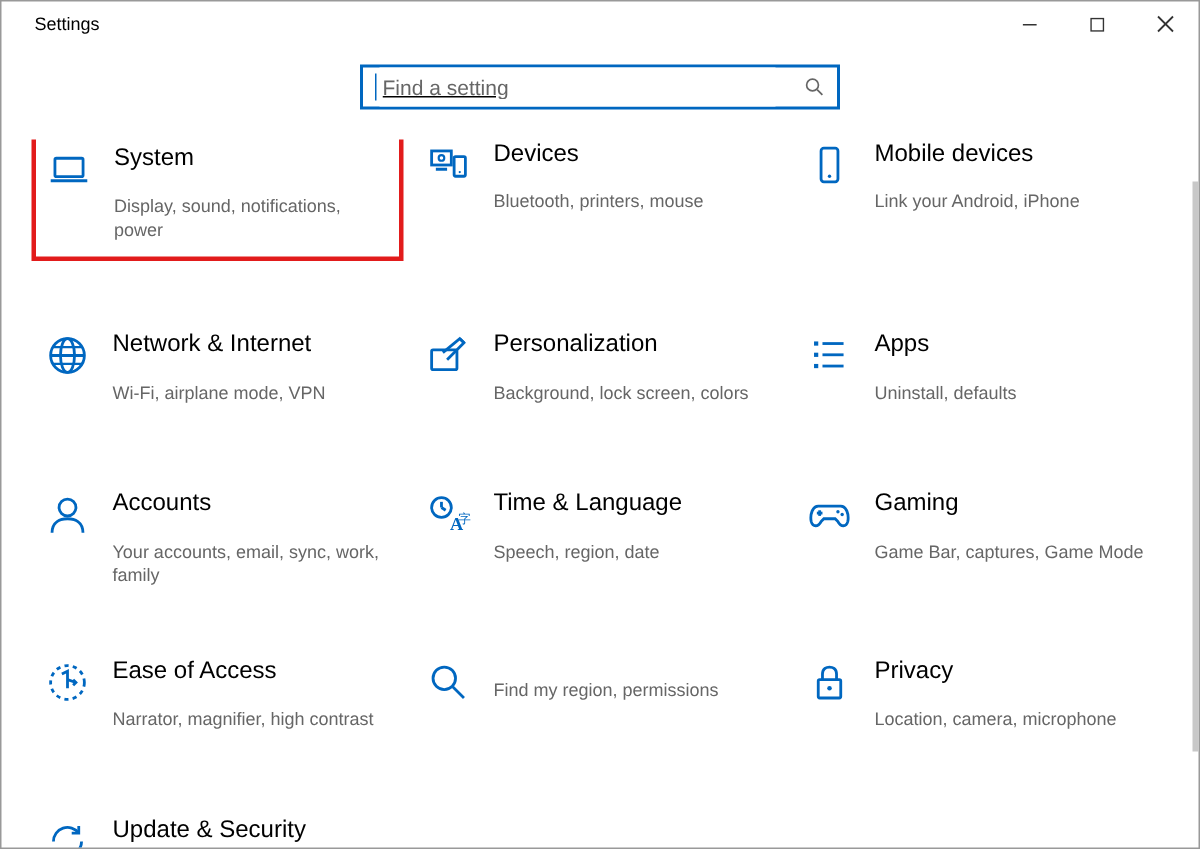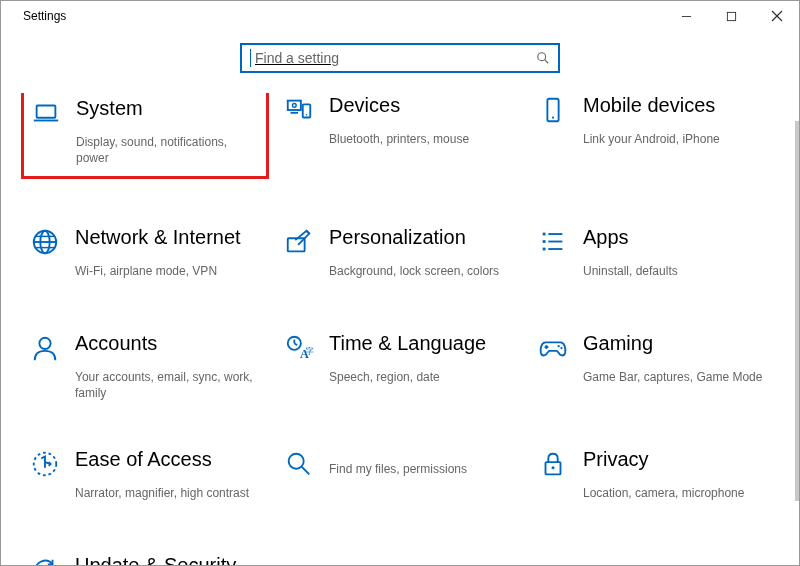--- a/index.html
+++ b/index.html
@@ -93,21 +93,21 @@
     flex: 0 0 32px;
     display:flex;
     align-items:flex-start;
     justify-content:center;
     color: #0067c0;
     padding-top: 2px;
   }
   .tile .icon-wrap svg { width: 30px; height: 30px; display:block; }
   .tile .text { }
   .tile .title {
-    font-size: 20px;
+    font-size: 16px;
     color: #000;
     line-height: 1.2;
   }
   .tile .subtitle {
     font-size: 12px;
     color: #666;
     margin-top: 15px;
     line-height: 1.3;
     max-width: 180px;
   }
@@ -319,21 +319,21 @@
       </div>
 
       <div class="tile">
         <div class="icon-wrap">
           <svg viewBox="0 0 32 32">
               <circle cx="13" cy="13" r="8" fill="none" stroke="currentColor" stroke-width="2"></circle>
               <line x1="19" y1="19" x2="27" y2="27" stroke="currentColor" stroke-width="2"></line>
             </svg>
         </div>
         <div class="text">
-          <div class="subtitle">Find my files, permissions</div>
+          <div class="subtitle">Find my region, permissions</div>
         </div>
       </div>
 
       <div class="tile">
         <div class="icon-wrap">
           <svg viewBox="0 0 32 32">
               <rect x="8" y="14" width="16" height="13" rx="1" fill="none" stroke="currentColor" stroke-width="2"></rect>
               <path d="M11 14 L11 10 C11 6 14 5 16 5 C18 5 21 6 21 10 L21 14" fill="none" stroke="currentColor" stroke-width="2"></path>
               <circle cx="16" cy="20" r="1.6" fill="currentColor"></circle>
             </svg>

